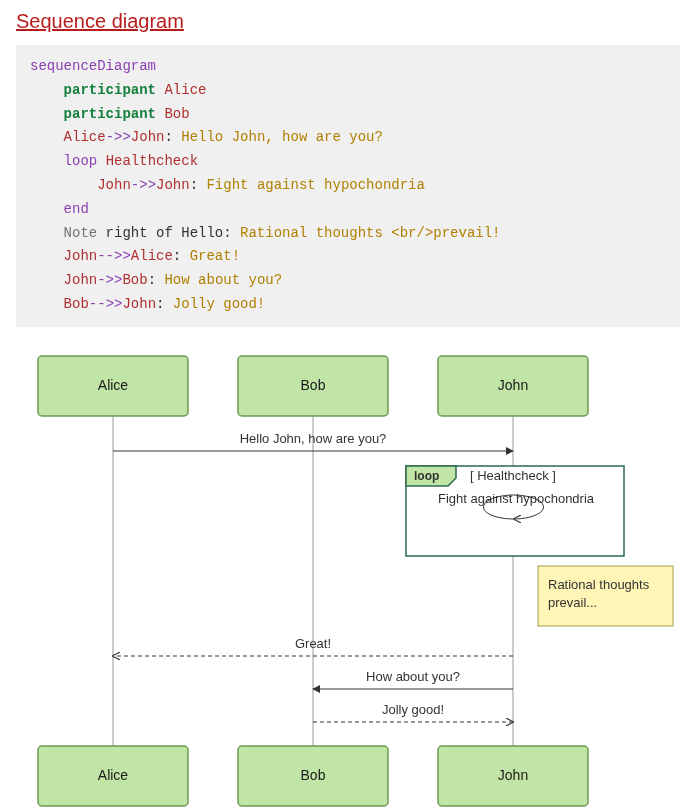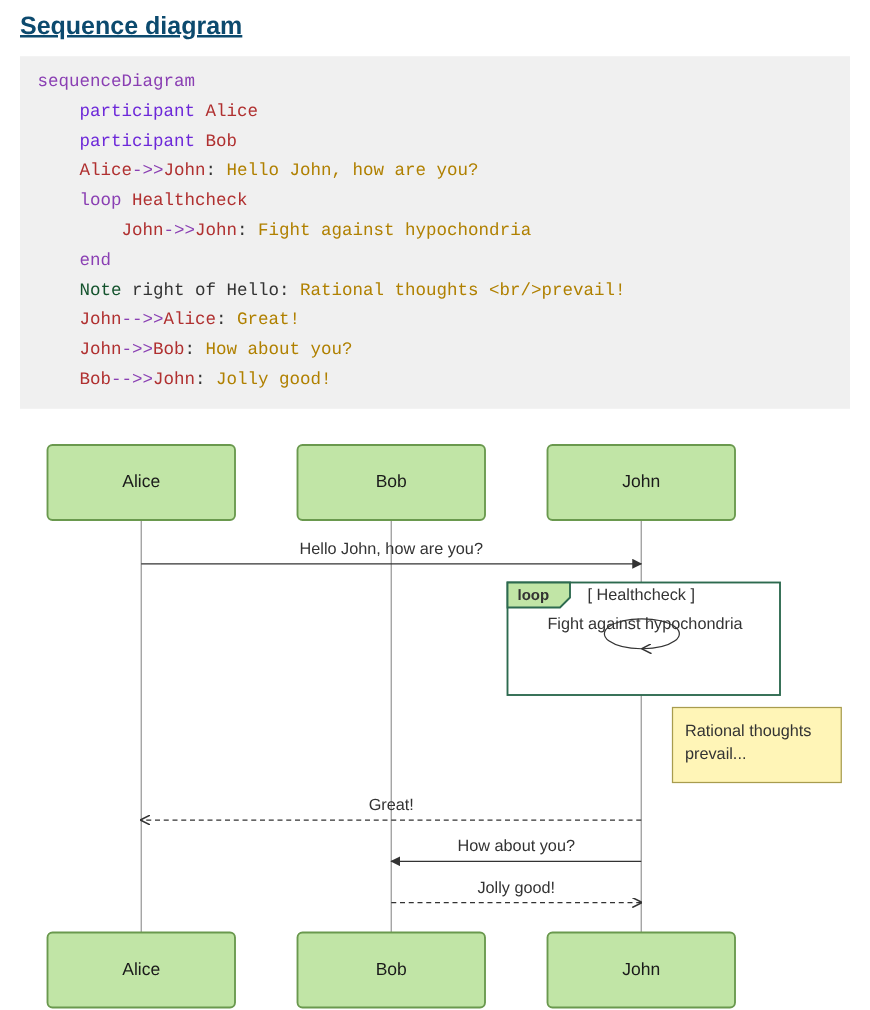--- a/index.html
+++ b/index.html
@@ -5,42 +5,42 @@
     * { box-sizing: border-box; margin: 0; padding: 0; }
     body {
       font-family: -apple-system, BlinkMacSystemFont, "Segoe UI", Helvetica, Arial, sans-serif;
       font-size: 14px;
       color: #333;
       padding: 10px 16px;
       width: 696px;
       background: #fff;
     }
     .heading-link {
-      color: #0c4a6e;
+      color: #b91c1c;
       font-size: 20px;
-      font-weight: 700;
+      font-weight: 400;
       text-decoration: underline;
       display: inline-block;
       margin-bottom: 12px;
     }
     .code-block {
       background: #f0f0f0;
       padding: 10px 14px;
       font-family: "SFMono-Regular", Consolas, "Liberation Mono", Menlo, monospace;
       font-size: 14px;
       line-height: 1.7;
       white-space: pre;
       margin-bottom: 24px;
     }
     .tok-kw   { color: #8a3fb3; text-align: center; }
-    .tok-kw2  { color: #6d28d9; }
+    .tok-kw2  { color: #15803d; font-weight: bold; }
     .tok-name { color: #b03030; }
     .tok-op   { color: #8a3fb3; }
     .tok-str  { color: #b08000; }
-    .tok-note { color: #14532d; }
+    .tok-note { color: #737373; }
 
     .diagram {
       width: 660px;
       margin: 0 auto;
     }
     .diagram svg { display:block; }
     .actor-box {
       fill: #c1e5a6;
       stroke: #6a994e;
       stroke-width: 1.5;

